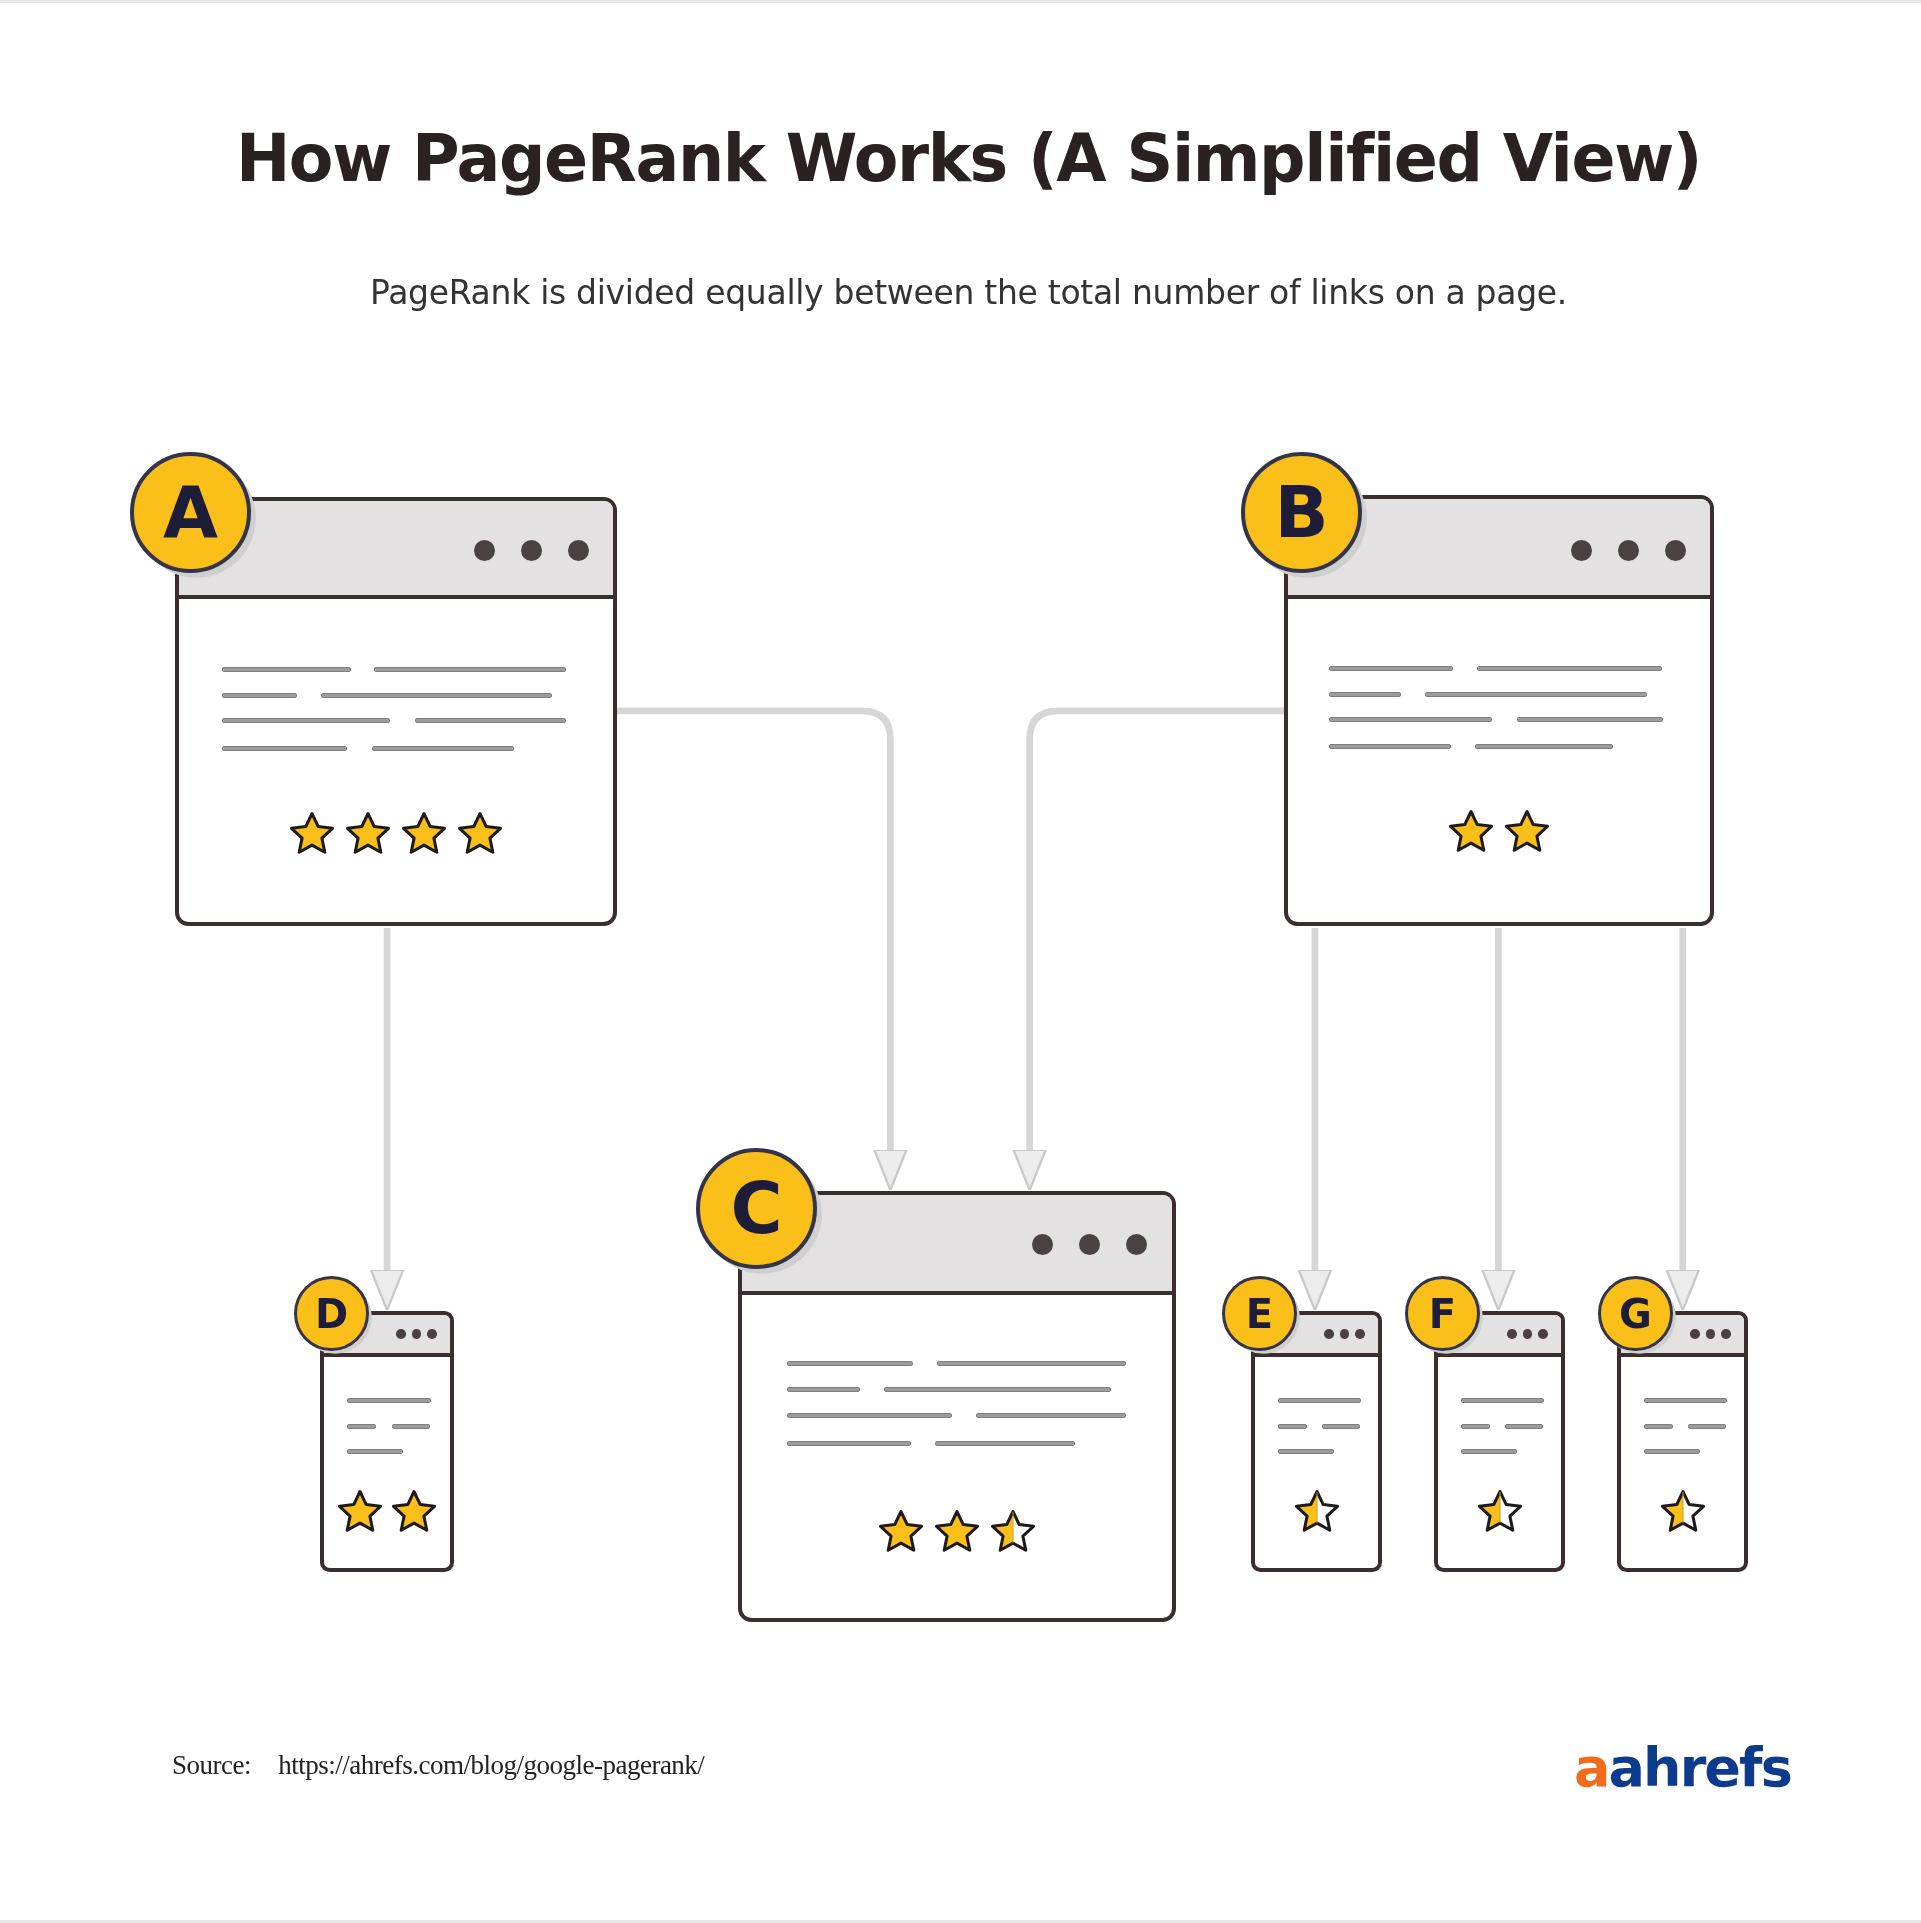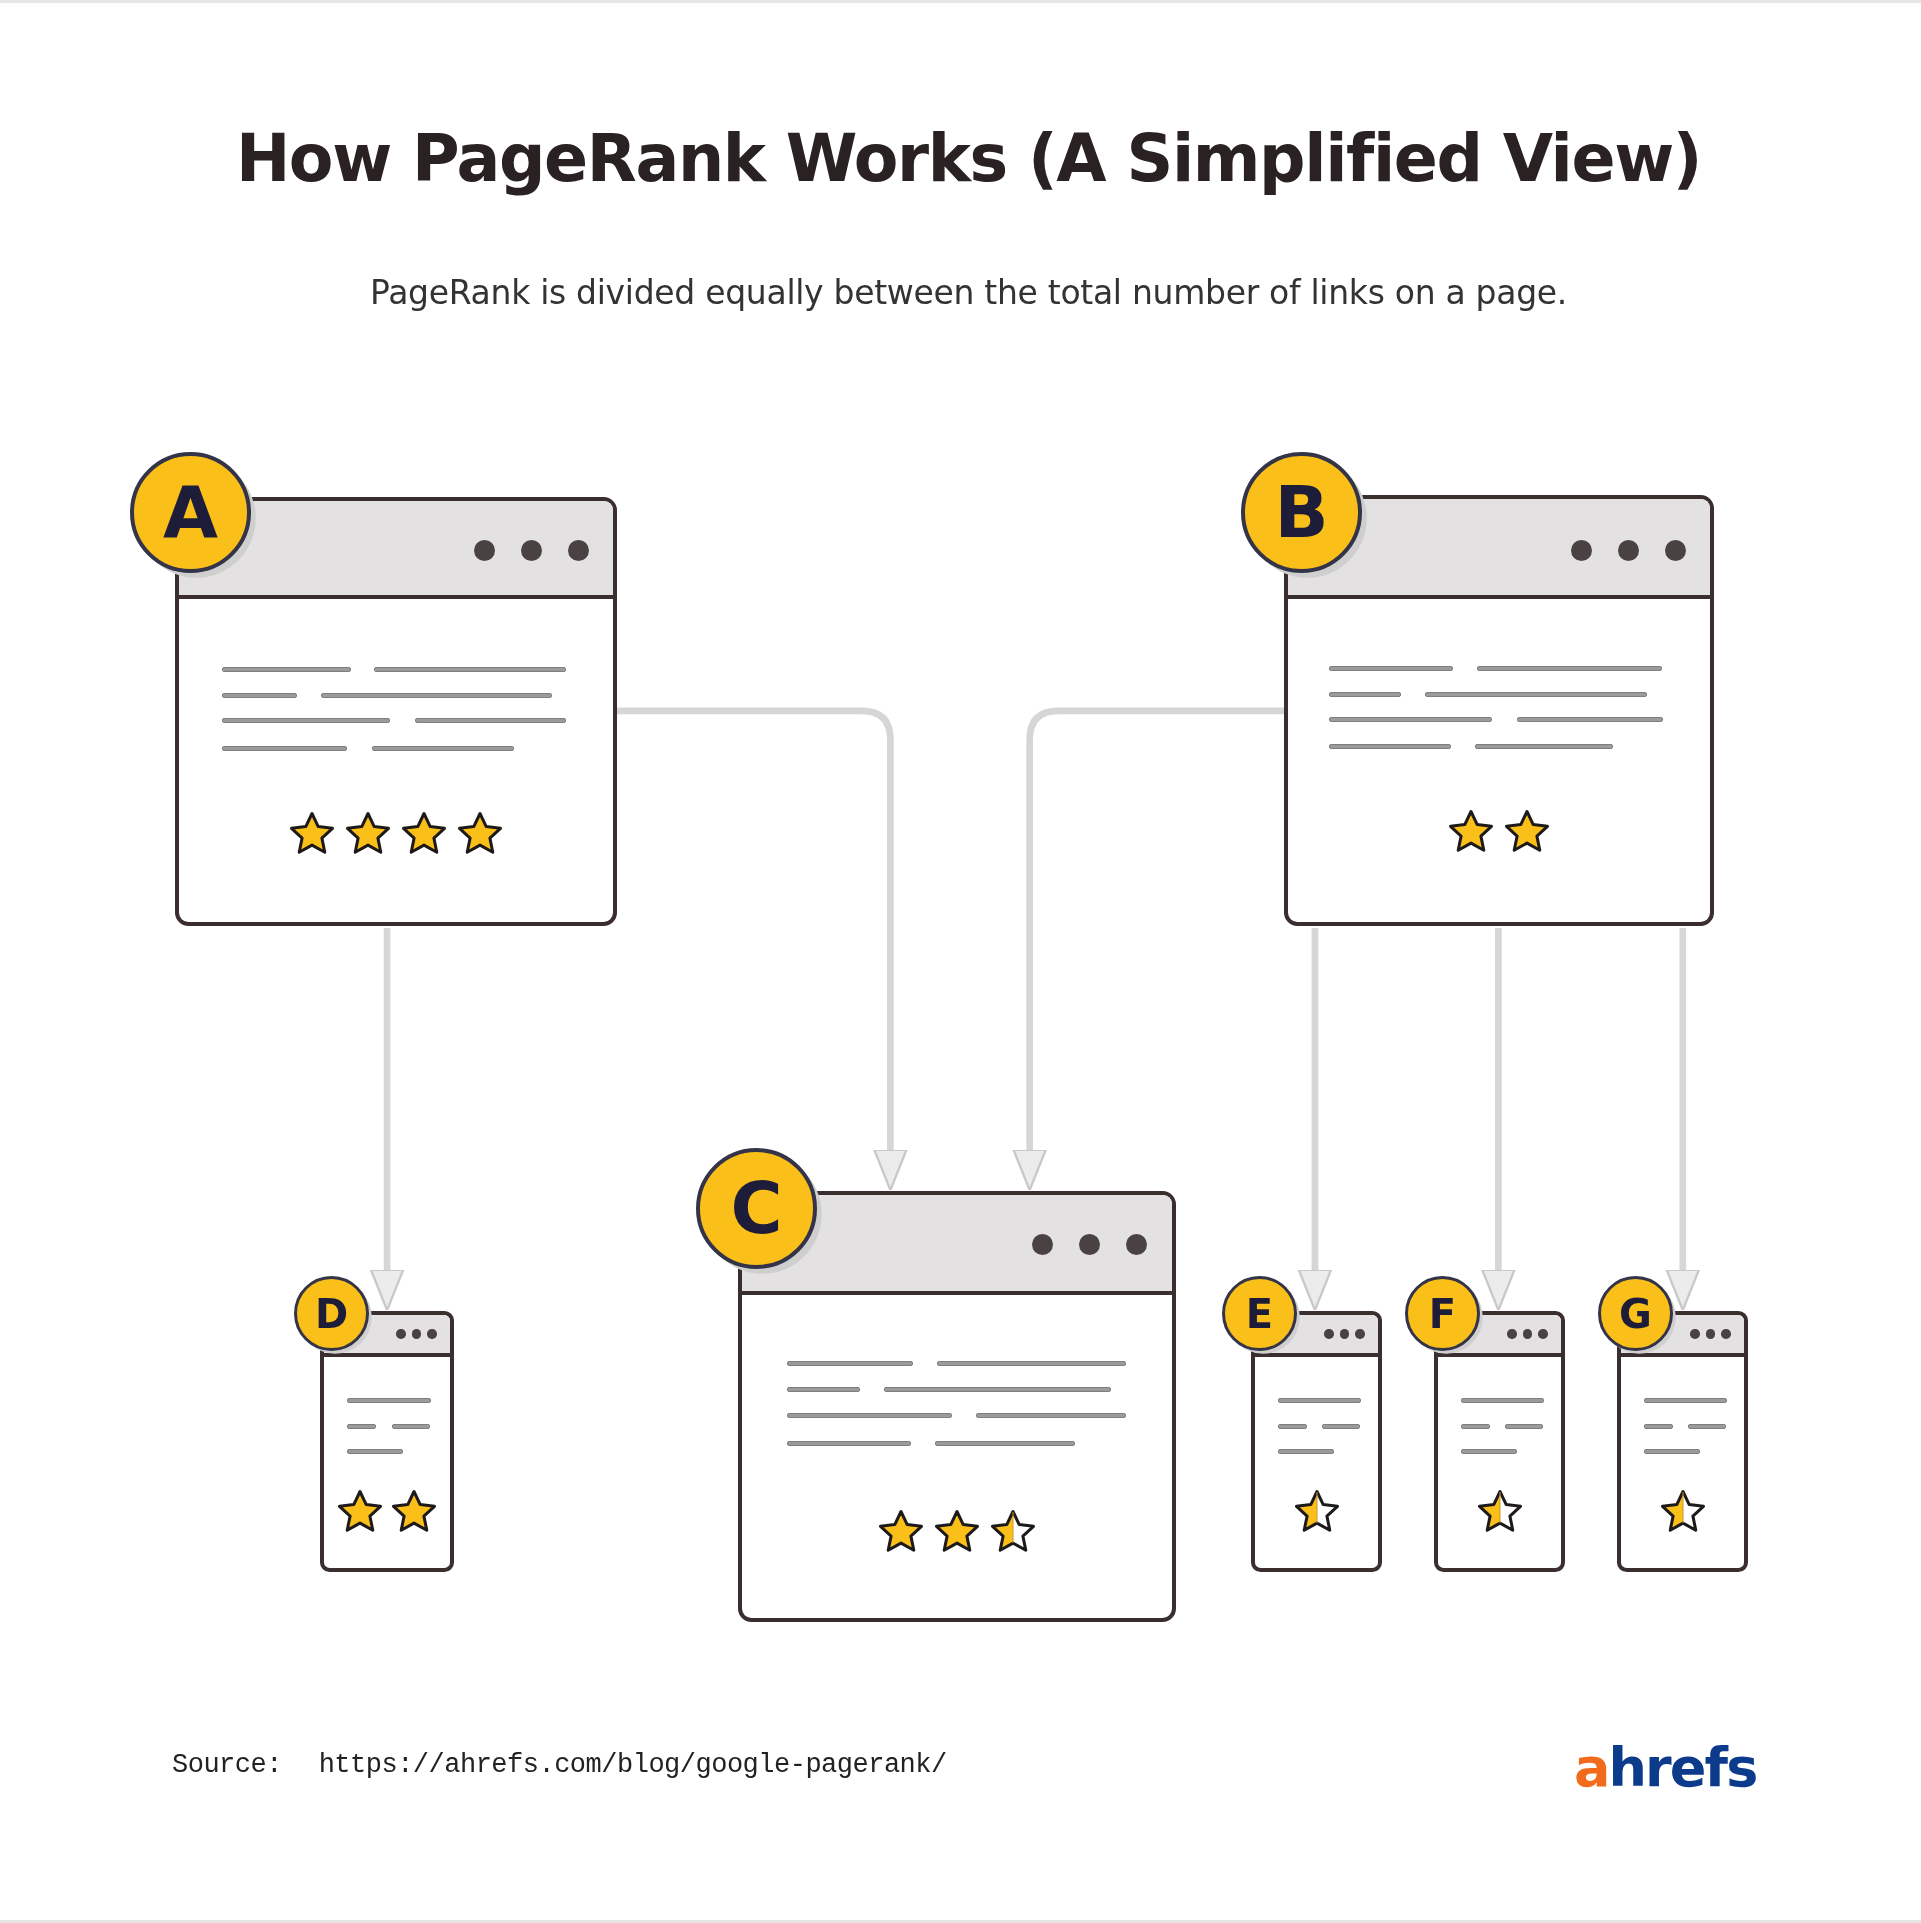--- a/index.html
+++ b/index.html
@@ -10,21 +10,21 @@
   .subtitle { position: absolute; left: 8px; top: 273px; width: 1921px; text-align: center; font-family: "DejaVu Sans", sans-serif; font-size: 33px; color: #333; letter-spacing: -0.3px; }
   svg.connectors { position: absolute; left: 0; top: 0; width: 1921px; height: 1923px; }
   .page { position: absolute; box-sizing: border-box; border: 4.8px solid #3a2e2e; border-radius: 13.4px; background: #fff; overflow: visible; }
   .page .hdr { position: absolute; left: 0; top: 0; right: 0; background: #e3e1e1; border-bottom: 4.8px solid #3a2e2e; border-radius: 8.6px 8.6px 0 0; }
   .page .dots { position: absolute; display: flex; }
   .page .dot { border-radius: 50%; background: #4a4242; }
   .line { position: absolute; height: 4.8px; background: #9b9b9b; border: 1px solid #7f7f7f; border-radius: 1.9px; box-sizing: border-box; }
   .badge { position: absolute; border-radius: 50%; background: #fbbf1a; border: 4.8px solid #343449; box-sizing: border-box; display: flex; align-items: center; justify-content: center; color: #1d1d3a; font-family: "DejaVu Sans", sans-serif; font-weight: bold; box-shadow: 5.8px 5.8px 0 -1px #cfcfcf; }
   .stars { position: absolute; display: flex; justify-content: center; left: 0; right: 0; }
   .star { display: inline-block; }
-  .footer-src { position: absolute; left: 172px; top: 1750px; font-family: Liberation Mono, monospace; font-size: 27px; color: #222; letter-spacing: -0.5px; }
+  .footer-src { position: absolute; left: 172px; top: 1750px; font-family: Liberation Serif, serif; font-size: 27px; color: #222; letter-spacing: -0.5px; }
   .footer-src .lbl { margin-right: 21px; }
   .logo { position: absolute; left: 1574px; top: 1741px; font-family: "DejaVu Sans", sans-serif; font-weight: bold; font-size: 54px; letter-spacing: -1.9px; line-height: 1; }
   .logo .a { color: #f26b1d; }
   .logo .rest { color: #0d3b8c; }
 </style>
 </head>
 <body>
 
 <div class="topline"></div>
 
@@ -278,17 +278,17 @@
 </div>
 <div class="badge" style="left:1598px; top:1276px; width:75px; height:75px; font-size:40px; border-width:3.8px; box-shadow:3.8px 3.8px 0 -1px #cfcfcf;">
     <span>G</span>
   </div>
 
 <div class="footer-src">
   <span class="lbl">Source:</span>
   <span>https://ahrefs.com/blog/google-pagerank/</span>
 </div>
 <div class="logo">
-  <span class="a">a</span><span class="rest">hrefs</span>
+  <span class="a">a</span><span class="rest">ahrefs</span>
 </div>
 
 <div class="botline"></div>
 
 
 </body></html>

